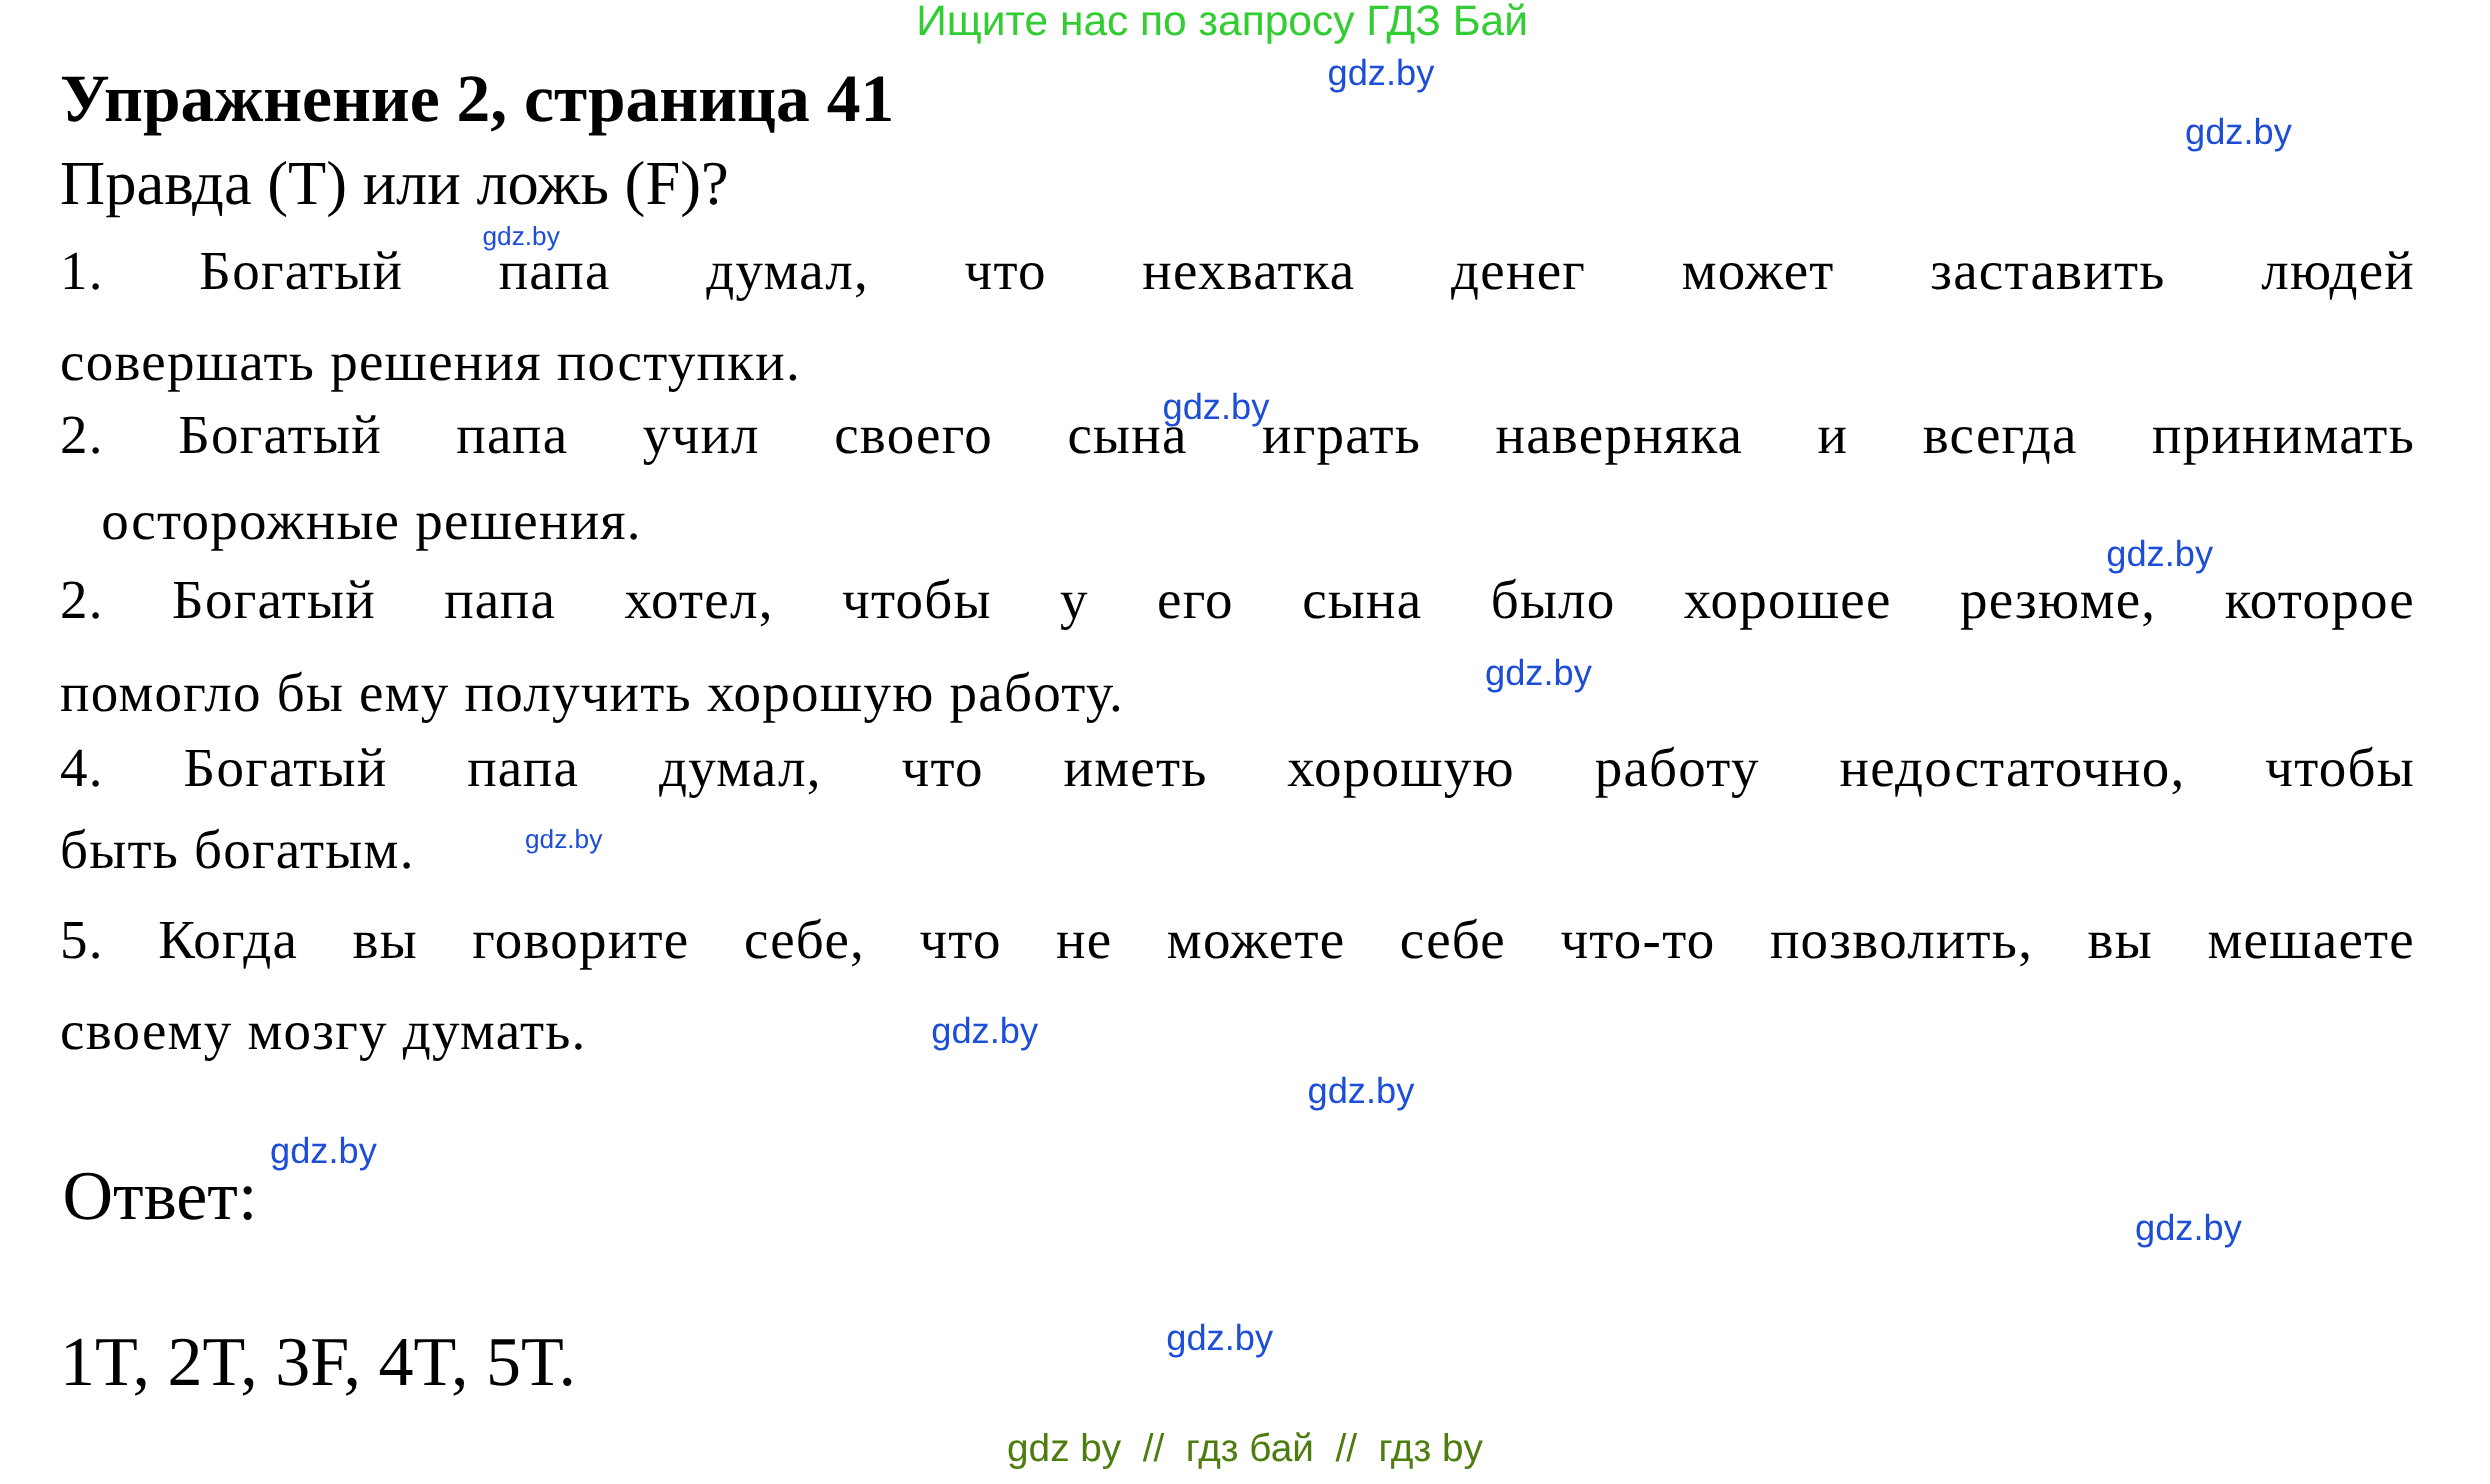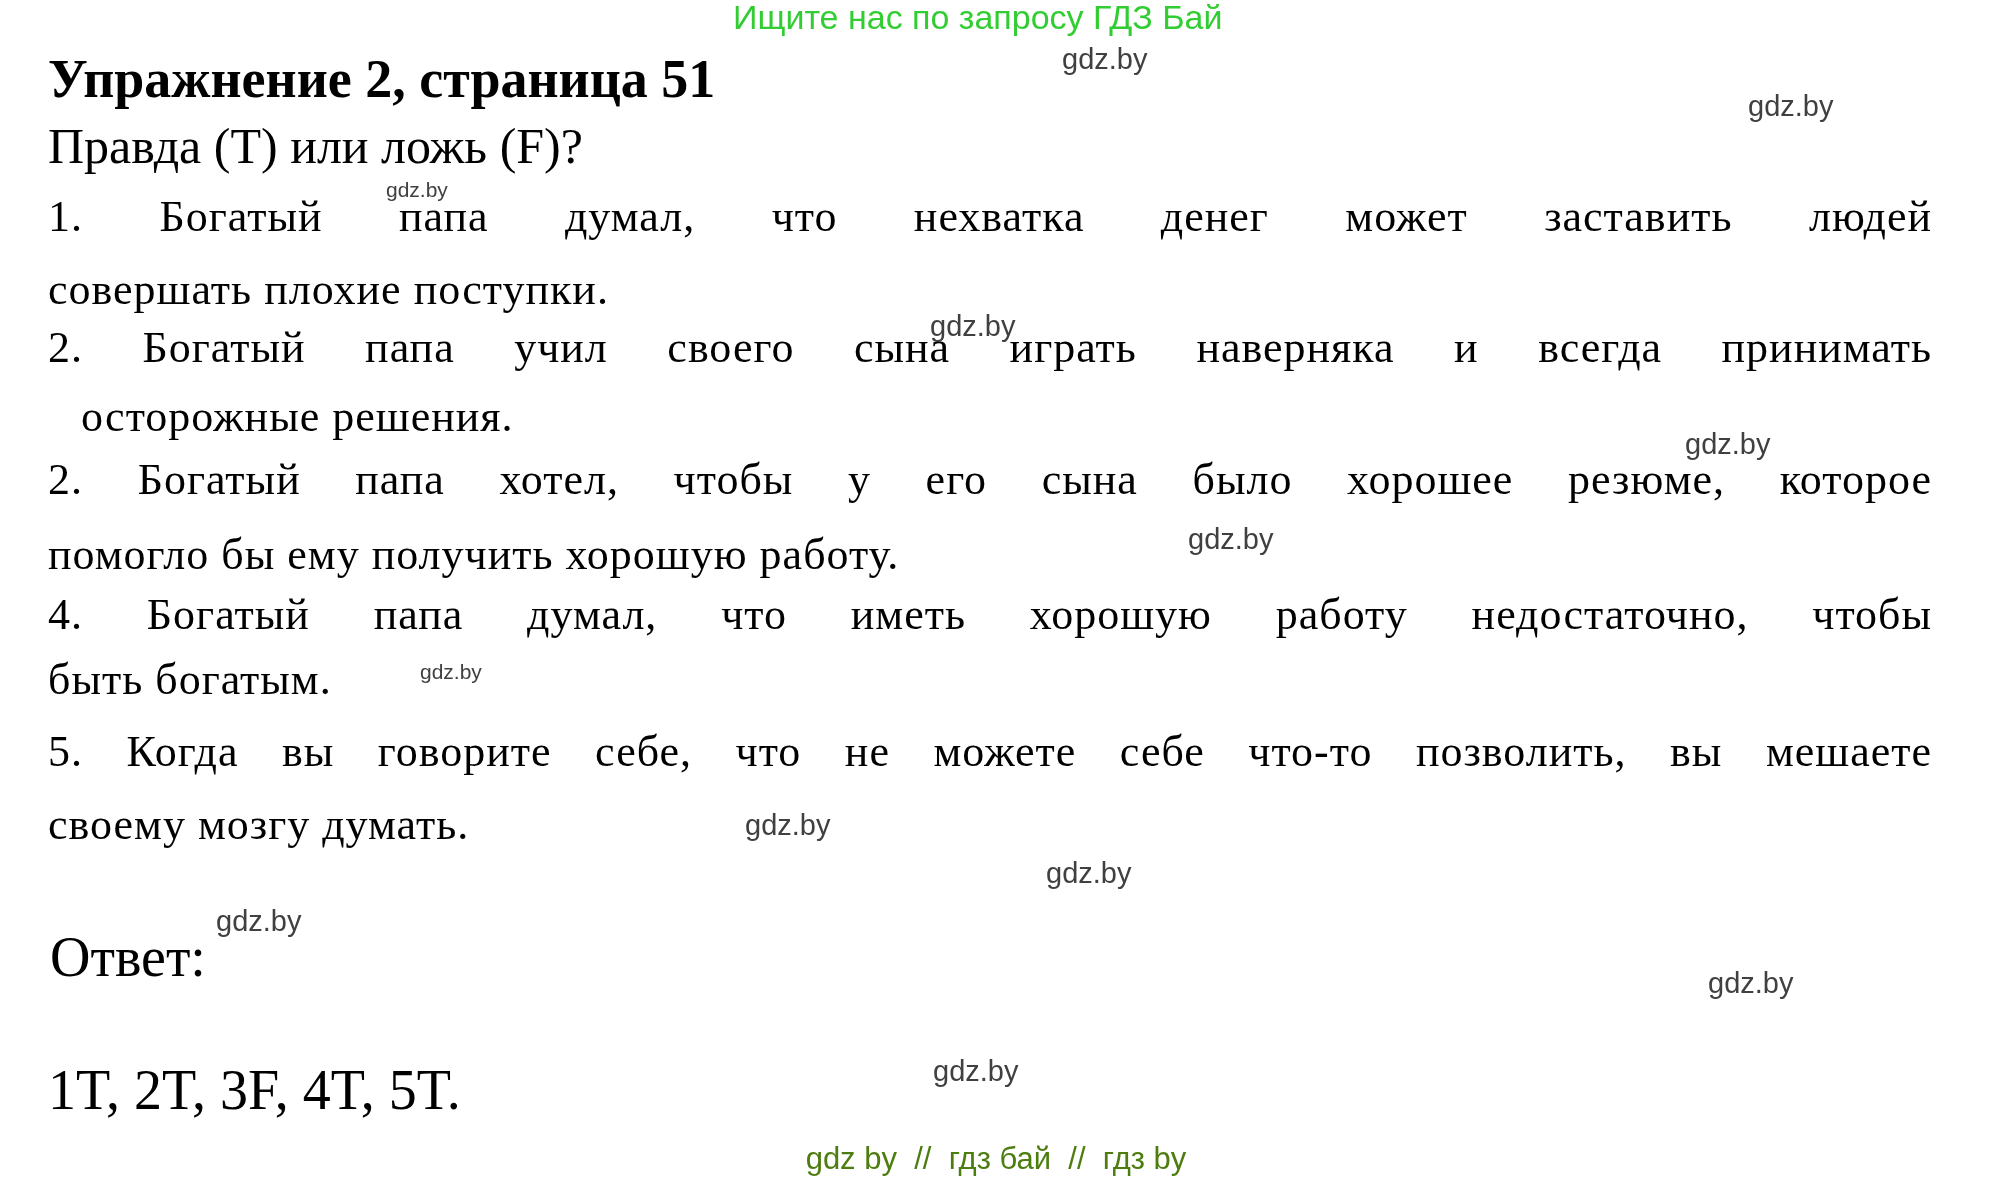--- a/index.html
+++ b/index.html
@@ -19,21 +19,21 @@
     font-family: "Liberation Sans", "DejaVu Sans", sans-serif;
     font-size: 34px; line-height: 1.0;
     color: #32CD32;
     white-space: nowrap;
   }
 
   
   .wm {
     font-family: "Liberation Sans", "DejaVu Sans", sans-serif;
     font-size: 29px; line-height: 1.0;
-    color: #404040;
+    color: #1d4ed8;
     white-space: nowrap;
   }
   .wm-small { font-size: 21px; }
   .wm-a { left: 1062px; top: 45px; }
   .wm-b { left: 1748px; top: 92px; }
   .wm-c { left: 930px;  top: 312px; }
   .wm-d { left: 1685px; top: 430px; }
   .wm-e { left: 1188px; top: 525px; }
   .wm-f { left: 745px;  top: 811px; }
   .wm-g { left: 1046px; top: 859px; }
@@ -93,27 +93,27 @@
   }
 </style>
 </head>
 <body>
 
 <div class="abs promo">Ищите нас по запросу ГДЗ Бай</div>
 
 <div class="abs wm wm-a">gdz.by</div>
 <div class="abs wm wm-b">gdz.by</div>
 
-<div class="abs title">Упражнение 2, страница 51</div>
+<div class="abs title">Упражнение 2, страница 41</div>
 <div class="abs subtitle">Правда (T) или ложь (F)?</div>
 
 <div class="abs wm wm-small wm-s1">gdz.by</div>
 
 <div class="abs line just l1a">1. Богатый папа думал, что нехватка денег может заставить людей</div>
-<div class="abs line l1b">совершать плохие поступки.</div>
+<div class="abs line l1b">совершать решения поступки.</div>
 
 <div class="abs wm wm-c">gdz.by</div>
 
 <div class="abs line just l2a">2. Богатый папа учил своего сына играть наверняка и всегда принимать</div>
 <div class="abs line l2b">осторожные решения.</div>
 
 <div class="abs wm wm-d">gdz.by</div>
 
 <div class="abs line just l3a">2. Богатый папа хотел, чтобы у его сына было хорошее резюме, которое</div>
 <div class="abs wm wm-e">gdz.by</div>

